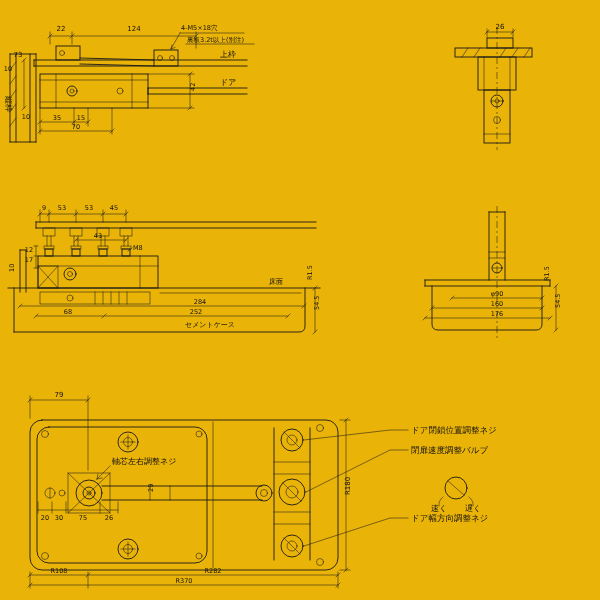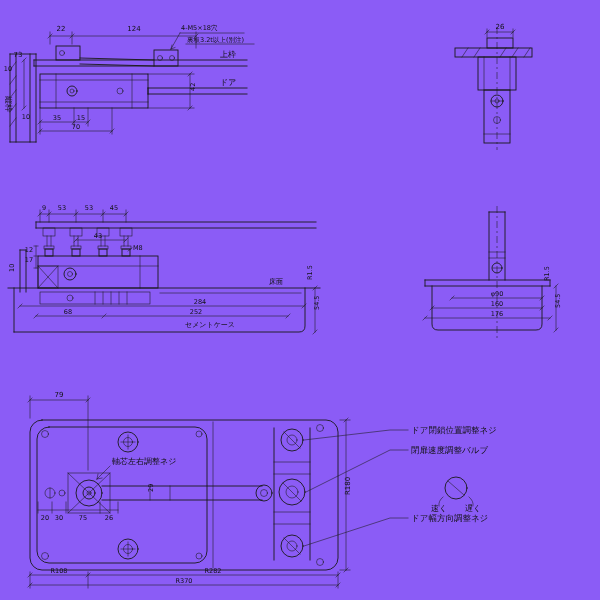--- a/index.html
+++ b/index.html
@@ -1,16 +1,16 @@
 <!DOCTYPE html>
 <html><head>
 <meta charset="utf-8">
 <style>
   html,body{margin:0;padding:0;background:#fff;}
-  .sheet{width:600px;height:600px;background:#8b5cf6;position:relative;overflow:hidden;
+  .sheet{width:600px;height:600px;background:#eab308;position:relative;overflow:hidden;
          font-family:"DejaVu Sans",sans-serif;}
   svg .s{stroke:#1a1a1a;stroke-width:.9;fill:none;stroke-linecap:square;}
   svg .t{stroke:#1a1a1a;stroke-width:.55;fill:none;stroke-linecap:square;}
   svg .d{stroke:#1a1a1a;stroke-width:.55;fill:none;stroke-dasharray:7 3 2 3;}
   svg text{fill:#111;font-family:"DejaVu Sans",sans-serif;}
   .f65{font-size:6.5px;} .f7{font-size:7px;} .f8{font-size:8px;} .f85{font-size:8.5px;}
   .mid{text-anchor:middle;}
 </style>
 </head>
 <body>

